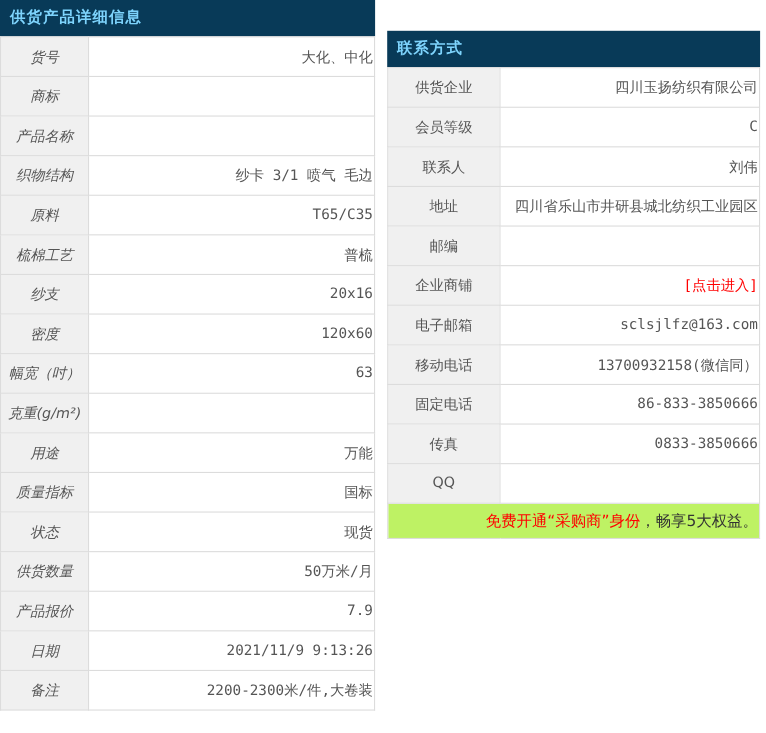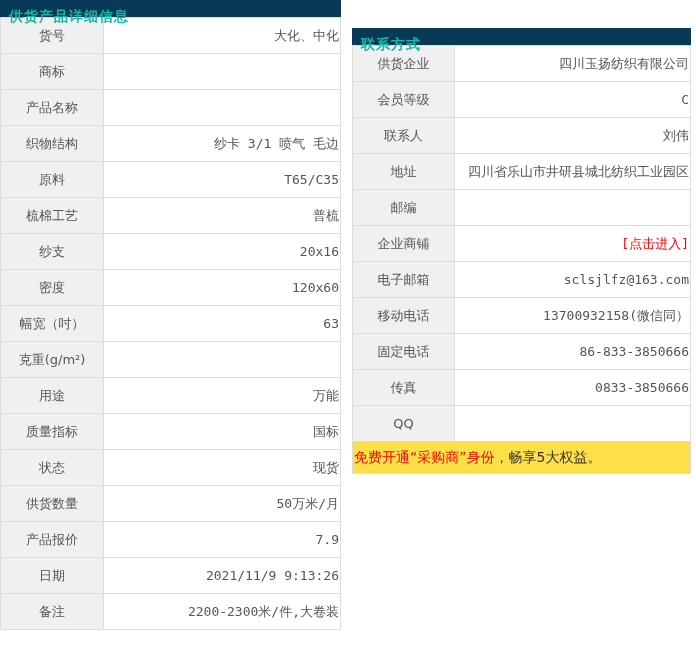--- a/index.html
+++ b/index.html
@@ -8,47 +8,47 @@
     display:flex; gap:11px;
     align-items:flex-start;
     background:#ffffff;
     font-family:"DejaVu Sans", sans-serif;
     box-sizing:border-box;
   }
   .panel { box-sizing:border-box; }
   .panel-left  { width:341px; }
   .panel-right { width:339px;margin-top:28px; }
   .panel-header {
-    height:17px; line-height:33px;
-    background:#083a58; color:#14b8a6;
+    height:33px; line-height:33px;
+    background:#083a58; color:#7dd3fc;
     font-weight:bold; font-size:14px;
     padding-left:9px; letter-spacing:1px;
     box-sizing:border-box;
   }
   table { border-collapse:collapse; width:100%; table-layout:fixed; }
   td {
     border:1px solid #dcdcdc;
     height:36px; color:#555555;
     box-sizing:border-box;
     overflow:hidden; white-space:nowrap;
   }
   td.label {
     background:#f0f0f0; text-align:center;
     font-size:13px; color:#555555;
   }
-  .panel-left  td.label { width:103px; }
+  .panel-left  td.label { width:80px;font-style:italic; }
   .panel-right td.label { width:102px; }
   td.value {
     background:#ffffff; padding-left:10px;
     font-family:"DejaVu Sans Mono","DejaVu Sans",monospace;
     font-size:13px; color:#555555;text-align:right;
   }
   td.value.red-link { color:#ff0000; cursor:pointer; }
   td.notice {
-    background:#fde047; text-align:left;
+    background:#bef264; text-align:right;
     height:32px; font-size:14px;
   }
   .notice-red  { color:#ff0000; cursor:pointer; }
   .notice-dark { color:#333333; }
 </style>
 </head>
 <body>
 
 <div class="page">
 

